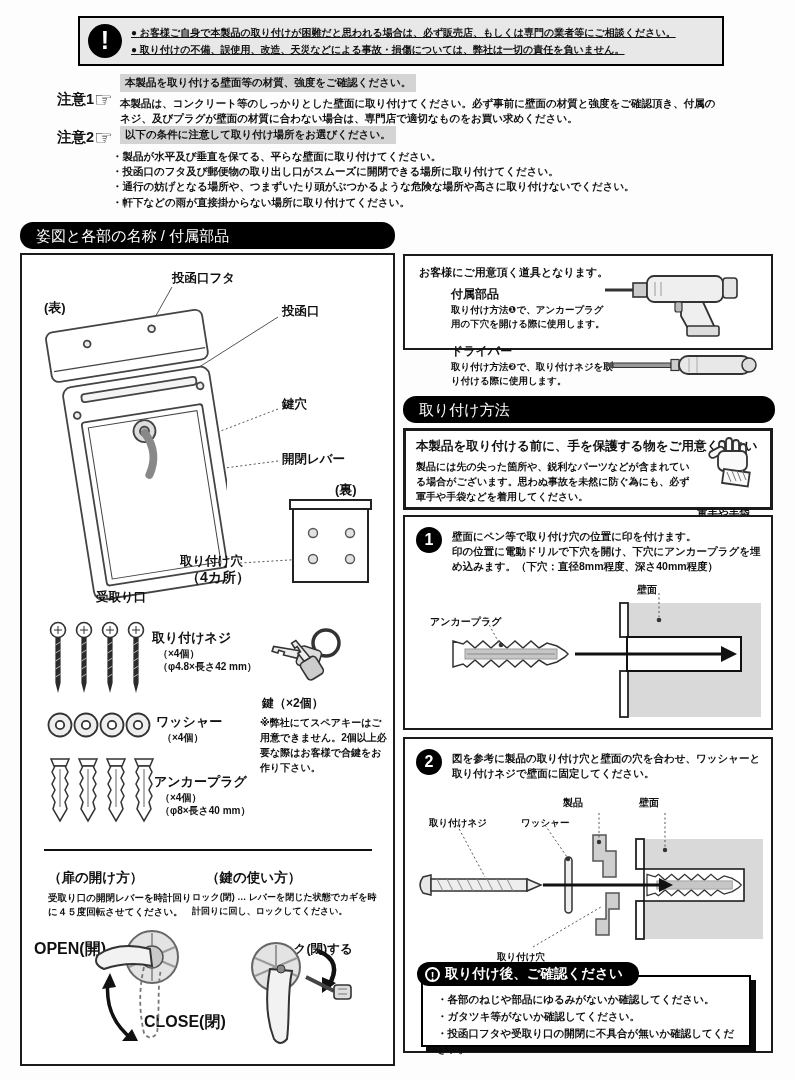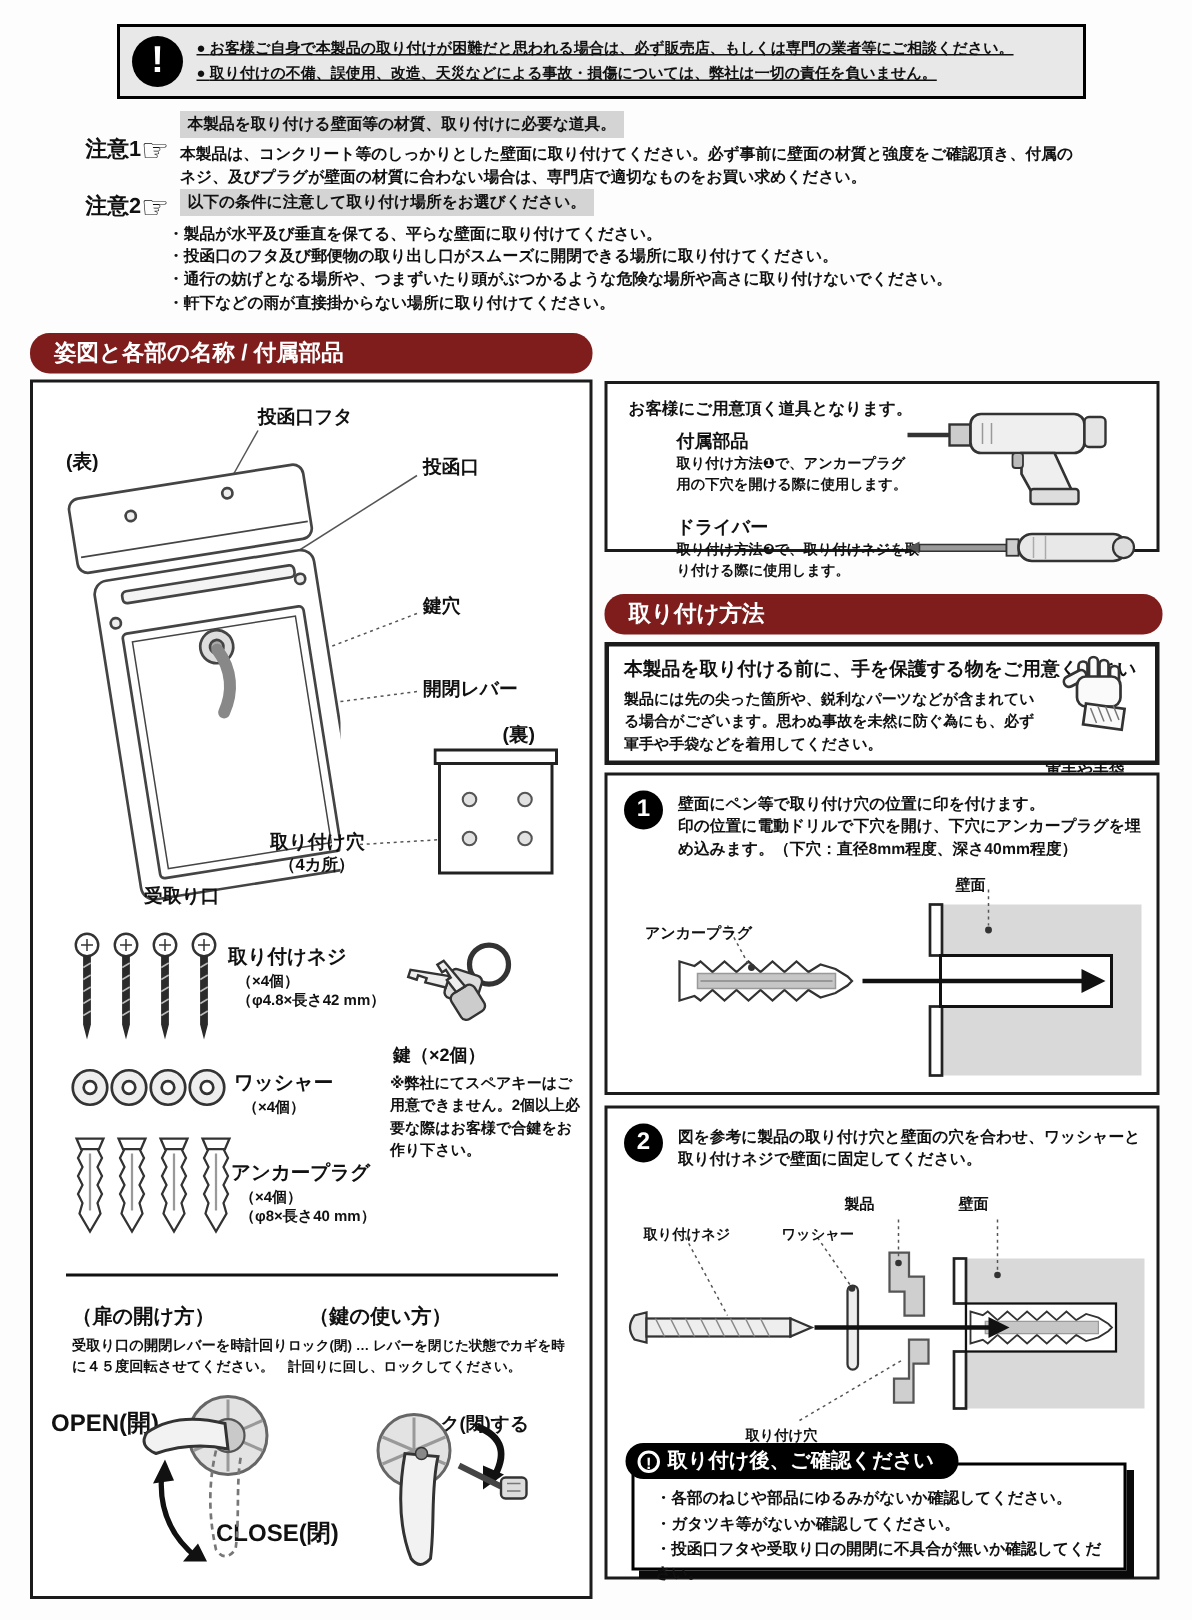--- a/index.html
+++ b/index.html
@@ -15,21 +15,21 @@
   .notice-line{text-decoration:underline;}
   .notice-line::before{content:"● ";text-decoration:none;}
   
   .caut-label{position:absolute;font-size:14.5px;font-weight:bold;}
   .hand{font-size:21px;font-weight:normal;vertical-align:-3px;}
   .caut-head{position:absolute;background:#d4d4d4;font-size:10.5px;font-weight:bold;padding:2px 5px;}
   .caut-body{position:absolute;font-size:10.5px;font-weight:bold;line-height:1.45;}
   .caut-ul{position:absolute;font-size:10.5px;font-weight:bold;line-height:1.45;}
   .caut-ul div::before{content:"・";}
   
-  .hdr{position:absolute;background:#7f1d1d;color:#fff;font-weight:bold;font-size:15px;
+  .hdr{position:absolute;background:#000000;color:#fff;font-weight:normal;font-size:15px;
        height:27px;line-height:27px;border-radius:13px;padding-left:16px;box-sizing:border-box;}
   .box{position:absolute;background:#fff;border:2.5px solid #1b1b1b;box-sizing:border-box;}
   .lbl{position:absolute;font-weight:bold;}
   .small-note{font-size:10px;font-weight:bold;line-height:1.5;}
   svg{display:block;}
   .leader{stroke:#555;stroke-width:1;fill:none;}
   .dotted{stroke-dasharray:2 2.5;}
   
   .stepnum{position:absolute;width:26px;height:26px;border-radius:50%;background:#000;color:#fff;
            font-weight:bold;font-size:16px;text-align:center;line-height:26px;}
@@ -53,21 +53,21 @@
     <div class="excl">!</div>
     <div class="notice-lines">
       <div class="notice-line">お客様ご自身で本製品の取り付けが困難だと思われる場合は、必ず販売店、もしくは専門の業者等にご相談ください。</div>
       <div class="notice-line">取り付けの不備、誤使用、改造、天災などによる事故・損傷については、弊社は一切の責任を負いません。</div>
     </div>
   </div>
 
   <div class="caut-label" style="left:57px;top:74px;margin-top:14px;">
     <span>注意1</span><span class="hand">☞</span>
   </div>
-  <div class="caut-head" style="left:120px;top:74px;">本製品を取り付ける壁面等の材質、取り付けに必要な道具。</div>
+  <div class="caut-head" style="left:120px;top:74px;">本製品を取り付ける壁面等の材質、強度をご確認ください。</div>
   <div class="caut-body" style="left:120px;top:96px;width:600px;">本製品は、コンクリート等のしっかりとした壁面に取り付けてください。必ず事前に壁面の材質と強度をご確認頂き、付属のネジ、及びプラグが壁面の材質に合わない場合は、専門店で適切なものをお買い求めください。</div>
 
   <div class="caut-label" style="left:57px;top:126px;">
     <span>注意2</span><span class="hand">☞</span>
   </div>
   <div class="caut-head" style="left:120px;top:126px;">以下の条件に注意して取り付け場所をお選びください。</div>
   <div class="caut-ul" style="left:112px;top:149px;width:620px;">
     <div>製品が水平及び垂直を保てる、平らな壁面に取り付けてください。</div>
     <div>投函口のフタ及び郵便物の取り出し口がスムーズに開閉できる場所に取り付けてください。</div>
     <div>通行の妨げとなる場所や、つまずいたり頭がぶつかるような危険な場所や高さに取り付けないでください。</div>
@@ -123,21 +123,21 @@
       </g>
     </svg>
 
     <div class="lbl" style="left:22px;top:44px;font-size:13px;">(表)</div>
     <div class="lbl" style="left:313px;top:226px;font-size:13px;">(裏)</div>
     <div class="lbl" style="left:150px;top:15px;font-size:12.5px;">投函口フタ</div>
     <div class="lbl" style="left:260px;top:48px;font-size:12.5px;">投函口</div>
     <div class="lbl" style="left:260px;top:141px;font-size:12.5px;">鍵穴</div>
     <div class="lbl" style="left:260px;top:196px;font-size:12.5px;">開閉レバー</div>
     <div class="lbl" style="left:158px;top:298px;font-size:12.5px;">取り付け穴</div>
-    <div class="lbl" style="left:164px;top:314px;font-size:11px;">（4カ所）</div>
+    <div class="lbl" style="left:164px;top:314px;font-size:14px;">（4カ所）</div>
     <div class="lbl" style="left:74px;top:334px;font-size:12.5px;">受取り口</div>
 
     <svg class="abs" style="left:22px;top:366px;" width="104" height="80" viewBox="0 0 104 80">
       <g>
         <g transform="translate(14,0)">
             <circle cx="0" cy="9" r="7.5" fill="#fff" stroke="#333" stroke-width="1.6"></circle>
             <line x1="-4" y1="9" x2="4" y2="9" stroke="#333"></line>
             <line x1="0" y1="5" x2="0" y2="13" stroke="#333"></line>
             <path d="M-2.6,16 L-2.6,62 L0,72 L2.6,62 L2.6,16 Z" fill="#2b2b2b"></path>
             <g stroke="#bbb" stroke-width="1">
@@ -287,21 +287,21 @@
       <circle cx="51" cy="36" r="4" fill="#888" stroke="#333"></circle>
       <path d="M88,18 Q114,28 98,54" fill="none" stroke="#111" stroke-width="4.5"></path>
       <polygon points="106,50 92,60 92,44" fill="#111"></polygon>
       <line x1="104" y1="58" x2="76" y2="44" stroke="#444" stroke-width="4"></line>
       <rect x="104" y="52" width="17" height="14" rx="3" fill="#ddd" stroke="#333" stroke-width="1.6"></rect>
       <line x1="108" y1="56" x2="117" y2="56" stroke="#777"></line>
         <line x1="108" y1="61" x2="117" y2="61" stroke="#777"></line>
     </svg>
   </div>
 
-  <div class="box" style="left:403px;top:254px;width:370px;height:114px;text-decoration:underline;">
+  <div class="box" style="left:403px;top:254px;width:370px;height:96px;text-decoration:underline;">
     <div class="lbl" style="left:14px;top:9px;font-size:11px;">お客様にご用意頂く道具となります。</div>
     <div class="lbl" style="left:46px;top:30px;font-size:12px;">付属部品</div>
     <div class="lbl" style="left:46px;top:47px;width:158px;font-size:9.5px;line-height:1.5;">取り付け方法❶で、アンカープラグ用の下穴を開ける際に使用します。</div>
     <div class="lbl" style="left:46px;top:87px;font-size:12px;">ドライバー</div>
     <div class="lbl" style="left:46px;top:104px;width:165px;font-size:9.5px;line-height:1.5;">取り付け方法❷で、取り付けネジを取り付ける際に使用します。</div>
     <svg class="abs" style="left:198px;top:10px;" width="158" height="72" viewBox="0 0 158 72">
       <line x1="2" y1="24" x2="30" y2="24" stroke="#333" stroke-width="3"></line>
       <rect x="30" y="17" width="14" height="14" fill="#ccc" stroke="#333" stroke-width="1.6"></rect>
       <rect x="44" y="10" width="76" height="26" rx="7" fill="#efefef" stroke="#333" stroke-width="1.8"></rect>
       <line x1="52" y1="16" x2="52" y2="30" stroke="#999"></line>

